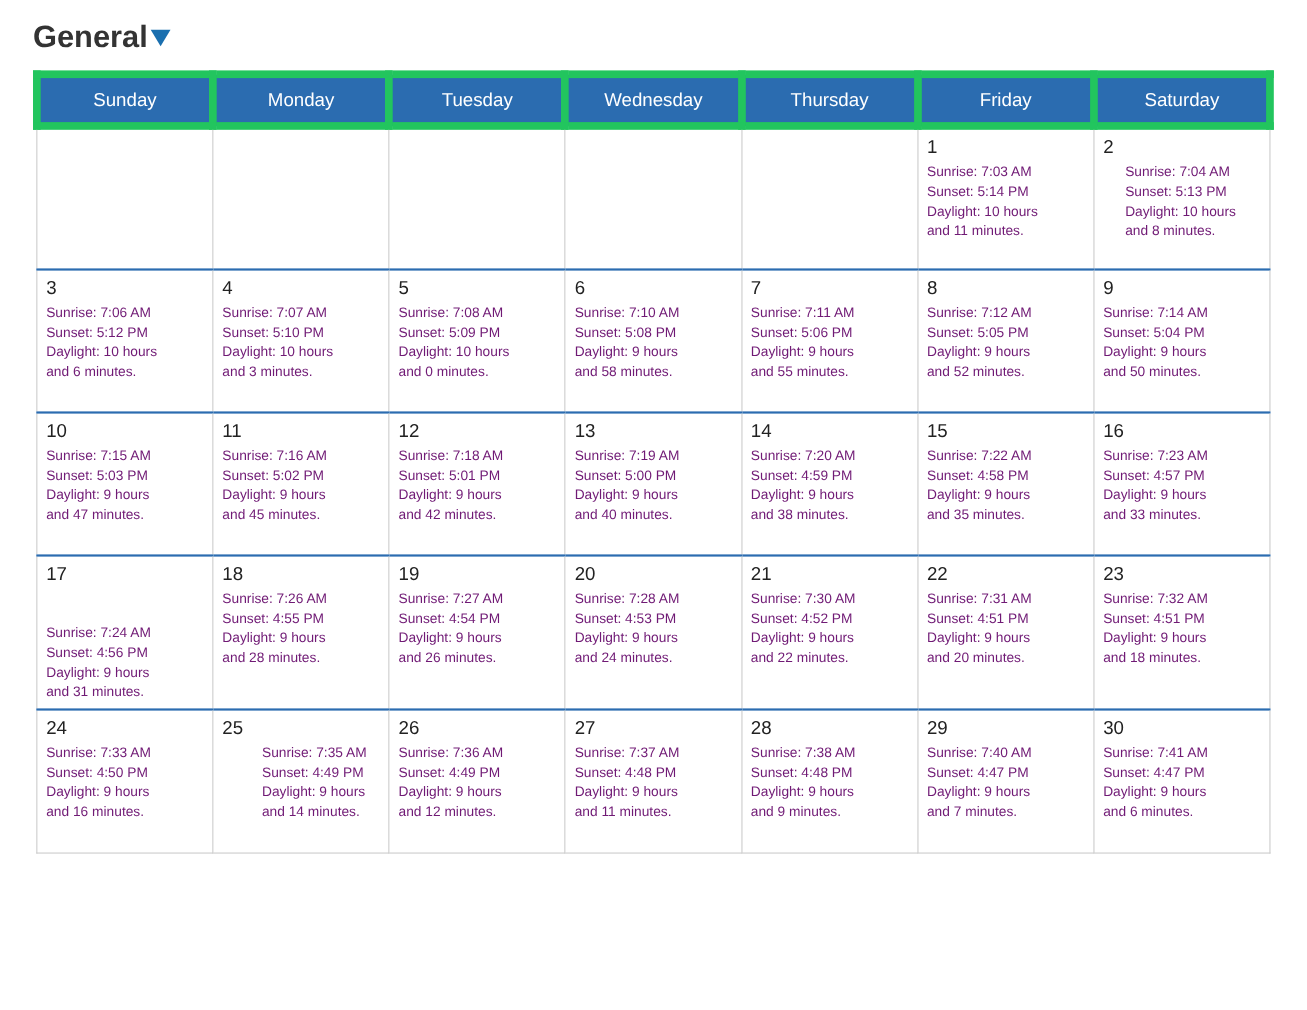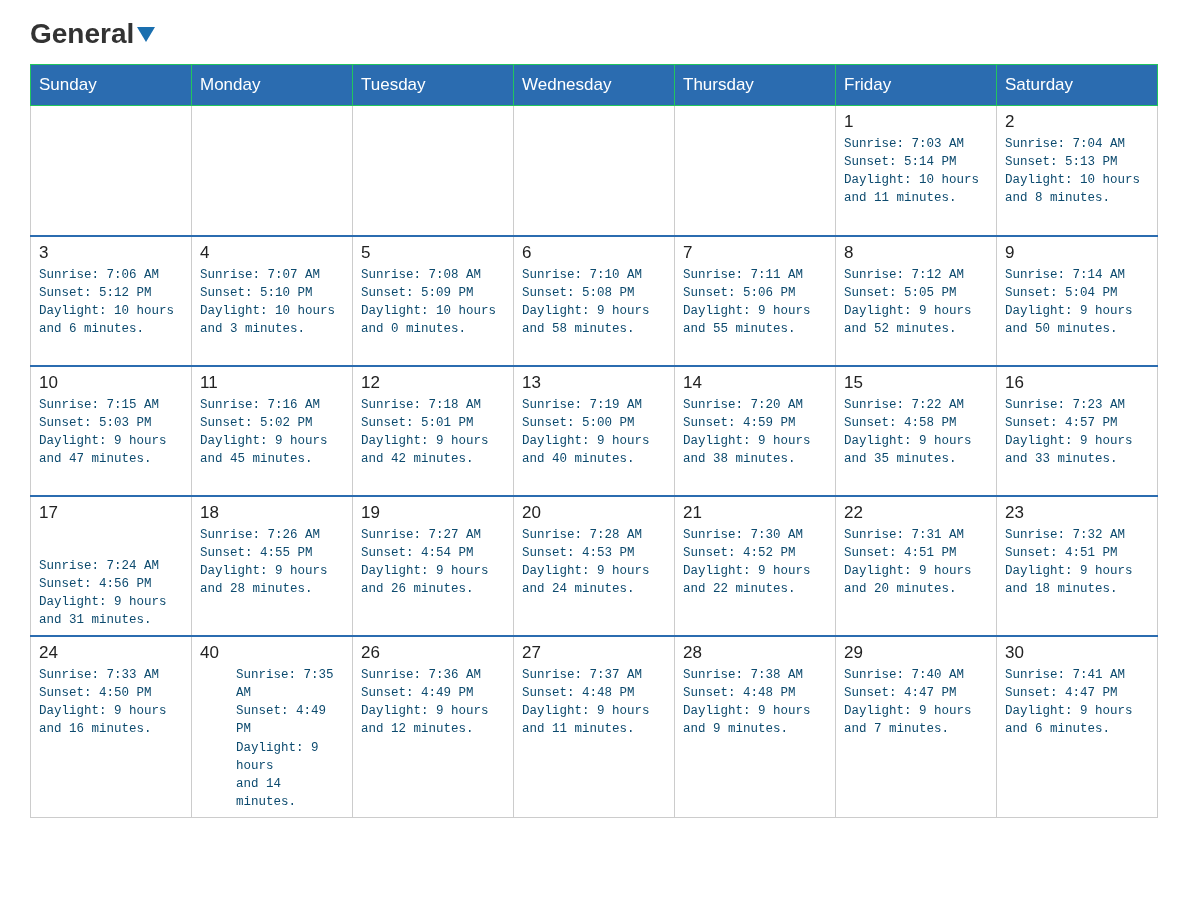--- a/index.html
+++ b/index.html
@@ -52,42 +52,41 @@
       width: 100%;
       border-collapse: collapse;
       border: 1px solid #ccc;
     }
     .calendar th {
       background-color: #2b6cb0;
       color: #fff;
       padding: 10px 8px;
       font-size: 17px;
       font-weight: normal;
-      text-align: left;
-      border: 1px solid #22c55e;
+      text-align: center;
+      border: 7px solid #22c55e;
     }
     .calendar td {
       border: 1px solid #ccc;
       vertical-align: top;
       padding: 6px 8px;
       width: 14.28%;
       min-height: 110px;
       height: 130px;
     }
     .day-number {
       font-size: 17px;
       color: #222;
       font-weight: normal;
       margin-bottom: 3px;
     }
     .day-info {
       font-size: 12.5px;
-      color: #0c4a6e;
+      color: #701a75;
       line-height: 1.45;
-      font-family: Liberation Mono, monospace;
     }
     .empty-cell {
       background: #fff;
     }
     .row-divider td {
       border-top: 2px solid #2b6cb0;
     }
   </style>
 </head>
 <body>
@@ -126,21 +125,21 @@
         <td class="empty-cell"></td>
         <td>
           <div class="day-number">1</div>
           <div class="day-info" style="white-space: pre-line;">Sunrise: 7:03 AM
 Sunset: 5:14 PM
 Daylight: 10 hours
 and 11 minutes.</div>
         </td>
         <td>
           <div class="day-number">2</div>
-          <div class="day-info" style="white-space: pre-line;">Sunrise: 7:04 AM
+          <div class="day-info" style="white-space: pre-line; margin-left: 20px;">Sunrise: 7:04 AM
 Sunset: 5:13 PM
 Daylight: 10 hours
 and 8 minutes.</div>
         </td>
       </tr>
       <tr class="row-divider">
         <td>
           <div class="day-number">3</div>
           <div class="day-info" style="white-space: pre-line;">Sunrise: 7:06 AM
 Sunset: 5:12 PM
@@ -294,21 +293,21 @@
       </tr>
       <tr class="row-divider">
         <td>
           <div class="day-number">24</div>
           <div class="day-info" style="white-space: pre-line;">Sunrise: 7:33 AM
 Sunset: 4:50 PM
 Daylight: 9 hours
 and 16 minutes.</div>
         </td>
         <td>
-          <div class="day-number">40</div>
+          <div class="day-number">25</div>
           <div class="day-info" style="white-space: pre-line; margin-left: 36px;">Sunrise: 7:35 AM
 Sunset: 4:49 PM
 Daylight: 9 hours
 and 14 minutes.</div>
         </td>
         <td>
           <div class="day-number">26</div>
           <div class="day-info" style="white-space: pre-line;">Sunrise: 7:36 AM
 Sunset: 4:49 PM
 Daylight: 9 hours

